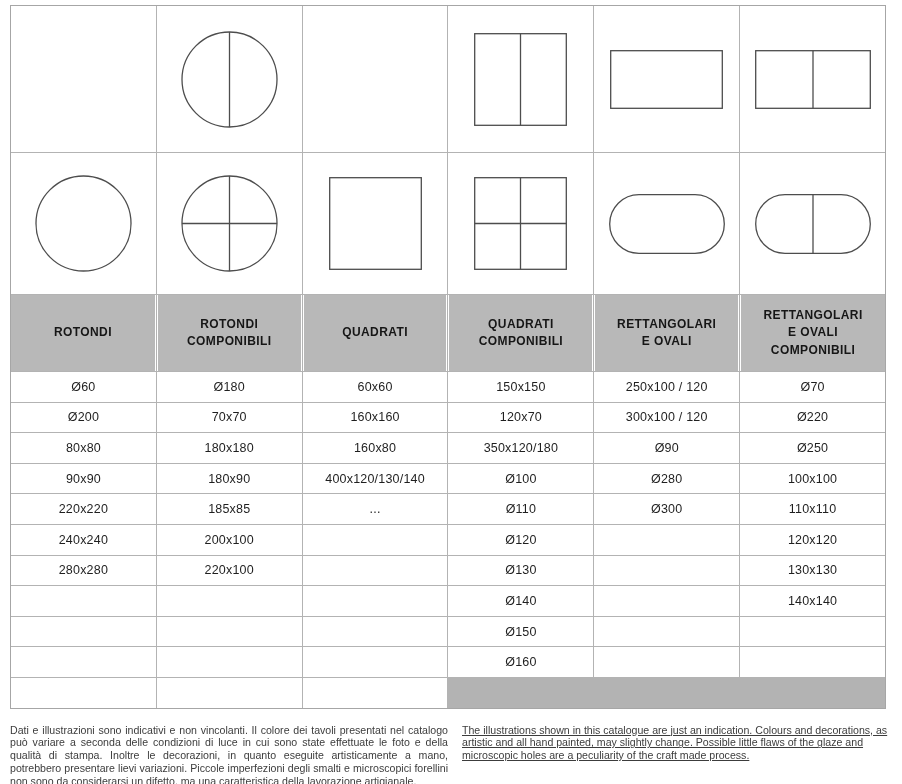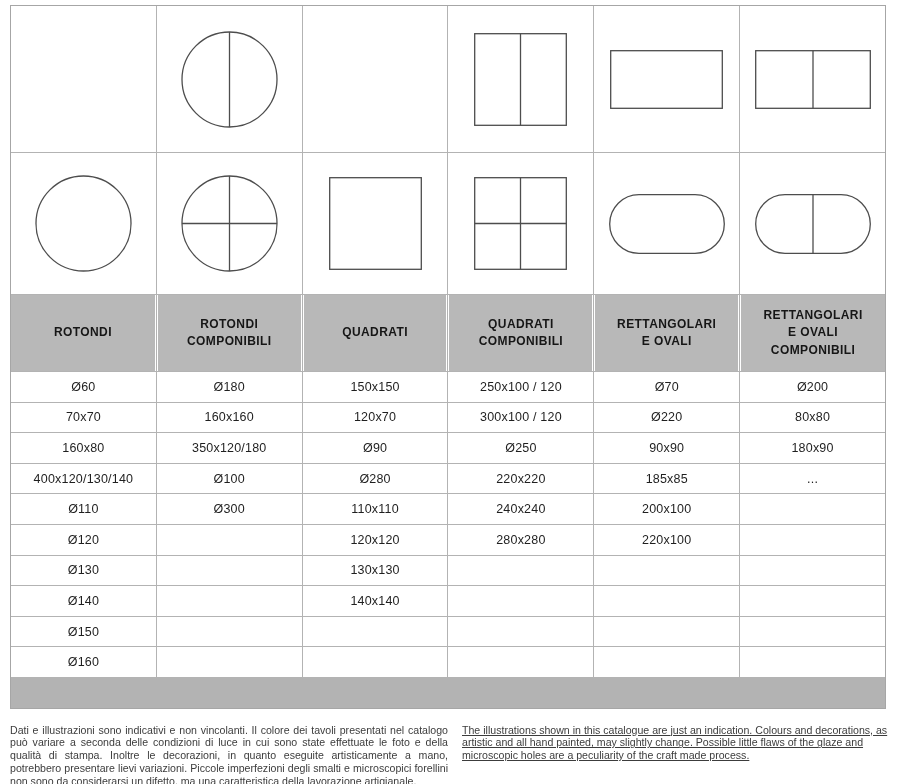--- a/index.html
+++ b/index.html
@@ -136,39 +136,42 @@
       <div class="cell header-cell">QUADRATI</div>
       <div class="cell header-cell">QUADRATI
 COMPONIBILI</div>
       <div class="cell header-cell">RETTANGOLARI
 E OVALI</div>
       <div class="cell header-cell col-last">RETTANGOLARI
 E OVALI
 COMPONIBILI</div>
       <div class="cell size-cell">Ø60</div>
       <div class="cell size-cell">Ø180</div>
+      <div class="cell size-cell">60x60</div>
       <div class="cell size-cell">150x150</div>
       <div class="cell size-cell">250x100 / 120</div>
       <div class="cell size-cell">Ø70</div>
       <div class="cell size-cell">Ø200</div>
       <div class="cell size-cell">70x70</div>
       <div class="cell size-cell">160x160</div>
       <div class="cell size-cell">120x70</div>
       <div class="cell size-cell">300x100 / 120</div>
       <div class="cell size-cell">Ø220</div>
       <div class="cell size-cell">80x80</div>
+      <div class="cell size-cell">180x180</div>
       <div class="cell size-cell">160x80</div>
       <div class="cell size-cell">350x120/180</div>
       <div class="cell size-cell">Ø90</div>
       <div class="cell size-cell">Ø250</div>
       <div class="cell size-cell">90x90</div>
       <div class="cell size-cell">180x90</div>
       <div class="cell size-cell">400x120/130/140</div>
       <div class="cell size-cell">Ø100</div>
       <div class="cell size-cell">Ø280</div>
+      <div class="cell size-cell">100x100</div>
       <div class="cell size-cell">220x220</div>
       <div class="cell size-cell">185x85</div>
       <div class="cell size-cell">...</div>
       <div class="cell size-cell">Ø110</div>
       <div class="cell size-cell">Ø300</div>
       <div class="cell size-cell">110x110</div>
       <div class="cell size-cell">240x240</div>
       <div class="cell size-cell">200x100</div>
       <div class="cell size-cell"></div>
       <div class="cell size-cell">Ø120</div>

